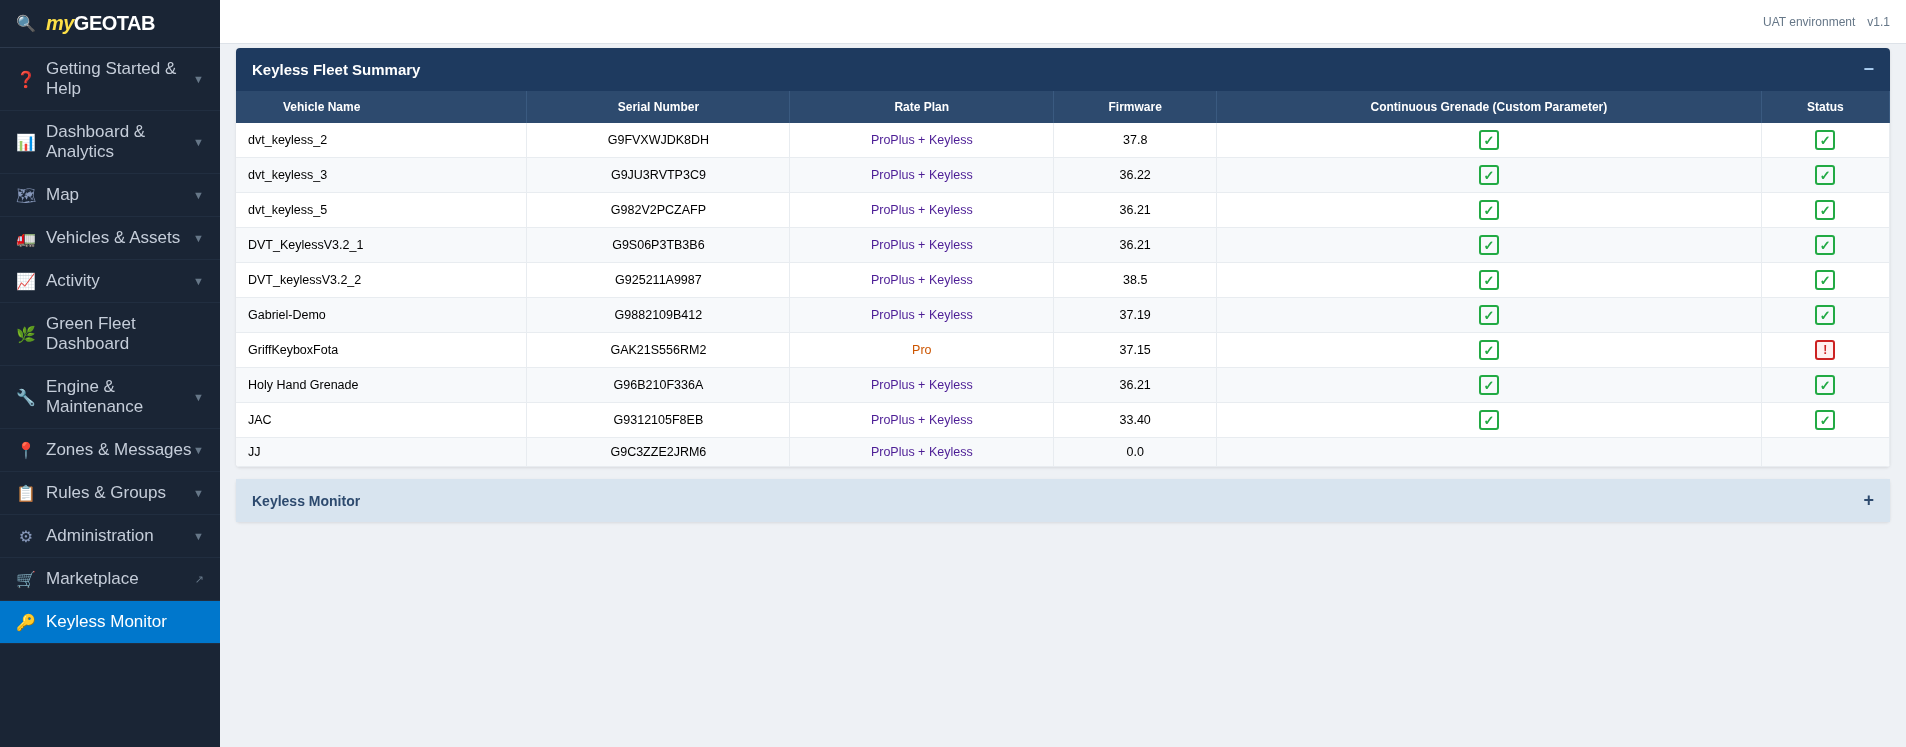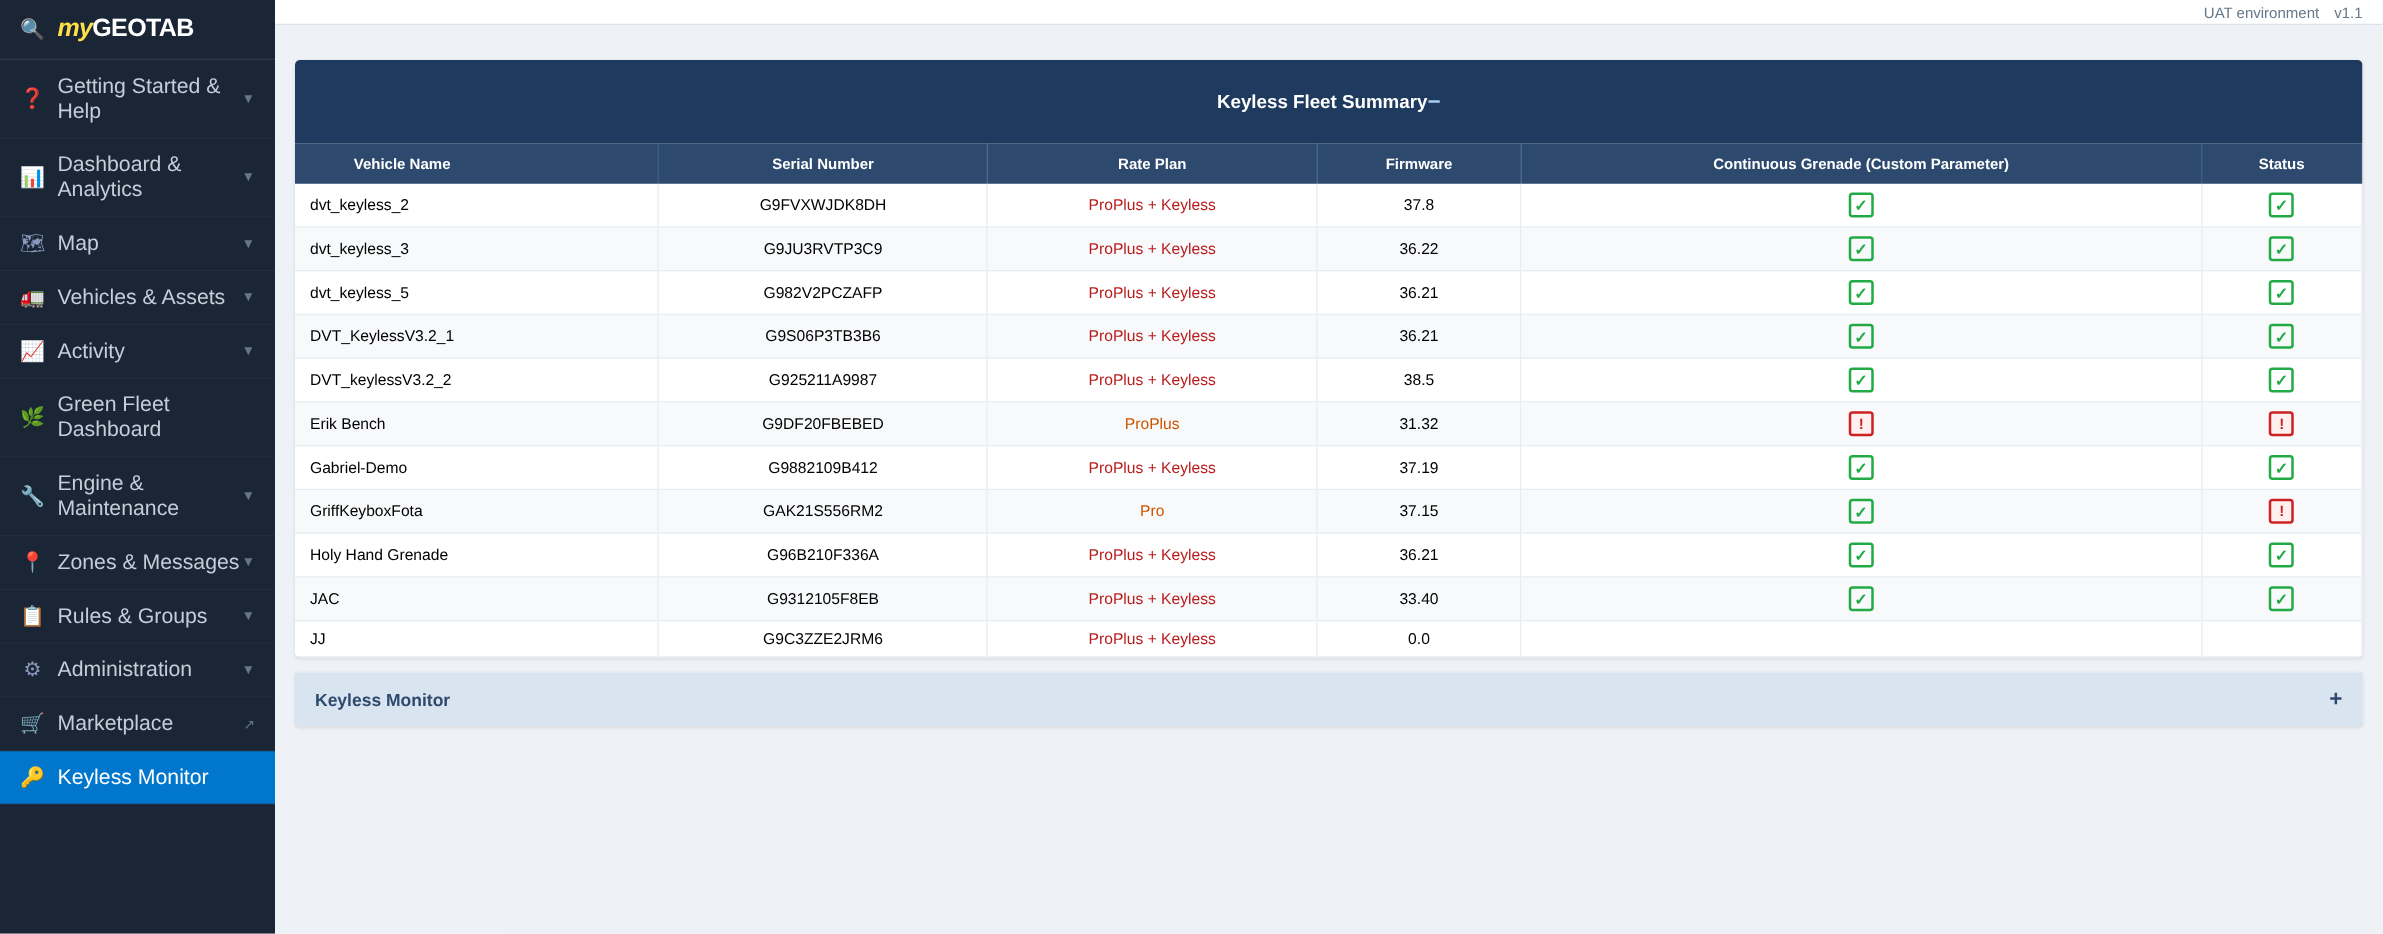--- a/index.html
+++ b/index.html
@@ -66,21 +66,21 @@
     .nav-label { font-size: 17px; }
     .nav-chevron { font-size: 11px; color: #667788; }
     .nav-external { font-size: 11px; color: #667788; }
 
     
     #topbar {
       position: absolute;
       top: 0;
       right: 0;
       left: 220px;
-      height: 20px;
+      height: 44px;
       background: #fff;
       border-bottom: 1px solid #dde2e8;
       display: flex;
       align-items: center;
       justify-content: flex-end;
       padding: 0 16px;
       gap: 12px;
       font-size: 12px;
       color: #667788;
       z-index: 10;
@@ -107,26 +107,26 @@
     .panel {
       background: #fff;
       border-radius: 4px;
       box-shadow: 0 1px 3px rgba(0,0,0,0.1);
       margin-bottom: 12px;
       overflow: hidden;
     }
     .panel-header {
       background: #1e3a5f;
       color: #fff;
-      padding: 23px 16px;
+      padding: 11px 16px;
       font-size: 15px;
       font-weight: 600;
       display: flex;
       align-items: center;
-      justify-content: center;
+      justify-content: space-between;
     }
     .panel-header-close {
       color: #aaccee;
       font-size: 18px;
       cursor: pointer;
     }
 
     
     .fleet-table {
       width: 100%;
@@ -149,21 +149,21 @@
       border-bottom: 1px solid #e8ecf0;
       padding-left: 47px;
     }
     .fleet-table tbody tr:nth-child(even) { background: #f7f9fb; }
     .fleet-table tbody td {
       padding: 7px 12px;
       text-align: center;
       border-right: 1px solid #e8ecf0;
     }
     .fleet-table tbody td:first-child { text-align: left; }
-    .rate-green { color: #b91c1c; font-weight: 500; }
+    .rate-green { color: #4c1d95; font-weight: 500; }
     .rate-orange { color: #cc5500; font-weight: 500; }
 
     .check-green {
       display: inline-flex;
       align-items: center;
       justify-content: center;
       width: 20px;
       height: 20px;
       border: 2px solid #22aa44;
       border-radius: 3px;
@@ -382,28 +382,20 @@
               </tr>
               <tr>
                 <td>DVT_keylessV3.2_2</td>
                 <td>G925211A9987</td>
                 <td class="rate-green">ProPlus + Keyless</td>
                 <td>38.5</td>
                 <td><span class="check-green">✓</span></td>
                 <td><span class="check-green">✓</span></td>
               </tr>
               <tr>
-                <td>Erik Bench</td>
-                <td>G9DF20FBEBED</td>
-                <td class="rate-orange">ProPlus</td>
-                <td>31.32</td>
-                <td><span class="check-red">!</span></td>
-                <td><span class="check-red">!</span></td>
-              </tr>
-              <tr>
                 <td>Gabriel-Demo</td>
                 <td>G9882109B412</td>
                 <td class="rate-green">ProPlus + Keyless</td>
                 <td>37.19</td>
                 <td><span class="check-green">✓</span></td>
                 <td><span class="check-green">✓</span></td>
               </tr>
               <tr>
                 <td>GriffKeyboxFota</td>
                 <td>GAK21S556RM2</td>

